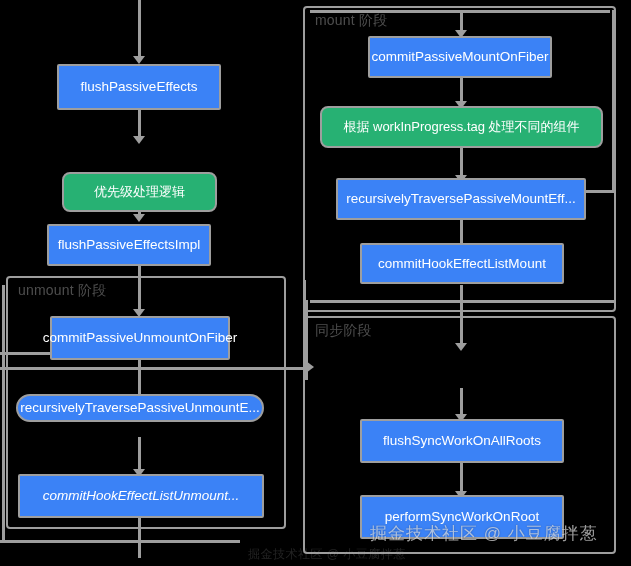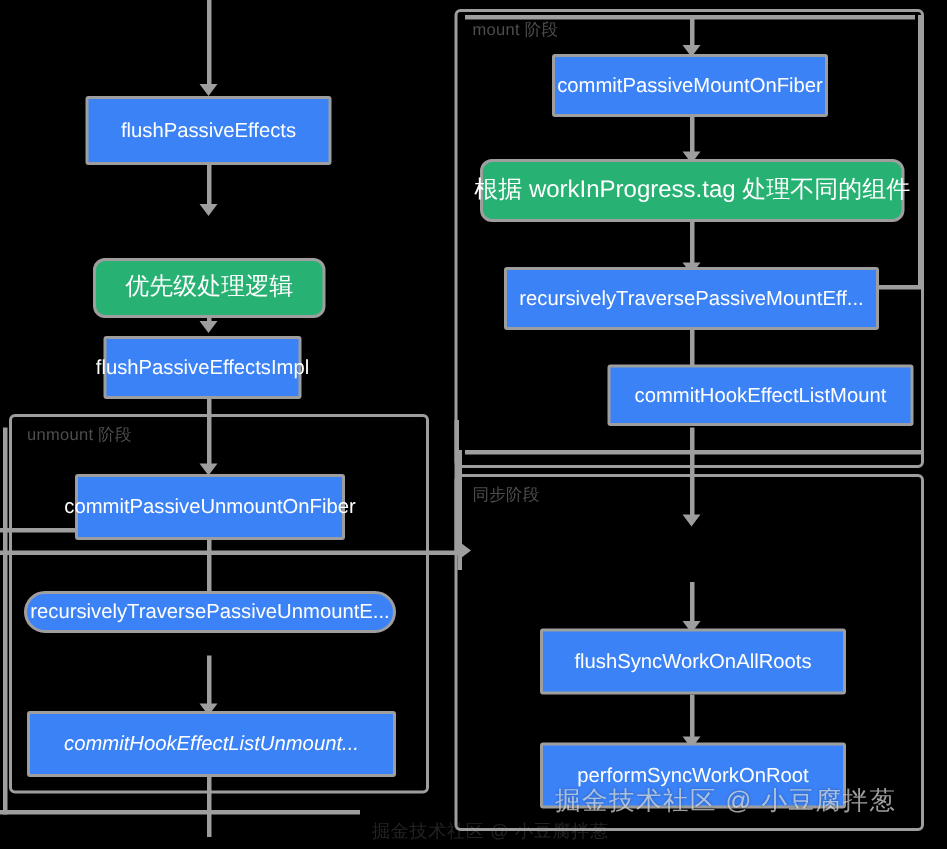--- a/index.html
+++ b/index.html
@@ -24,21 +24,21 @@
     position: absolute;
     border: 2px solid #9e9e9e;
     border-radius: 4px;
     background: transparent;
     box-sizing: border-box;
   }
   .container-label {
     position: absolute;
     top: 4px;
     left: 10px;
-    font-size: 11px;
+    font-size: 14px;
     color: #8c8c8c;
     opacity: 0.55;
     white-space: nowrap;
     letter-spacing: 0.2px;
   }
 
   
   .node {
     position: absolute;
     box-sizing: border-box;
@@ -58,21 +58,21 @@
   }
   .node.green {
     background: #27b173;
     border-radius: 8px;
   }
   .node .node-text {
     display: block;
     overflow: visible;
   }
   .node.green .node-text {
-    font-size: 16px;
+    font-size: 13px;
   }
 
   
   .edge {
     position: absolute;
     background: #9e9e9e;
   }
   .edge.v { width: 3px; }
   .edge.h { height: 3px; }
 
@@ -199,21 +199,21 @@
   <div class="edge-label" style="left:330px; top:330px;"></div>
 
   <div class="node blue" style="left:57px; top:64px; width:164px; height:46px;">
     <span class="node-text">flushPassiveEffects</span>
   </div>
 
   <div class="node green" style="left:62px; top:147px; width:155px; height:40px;margin-top:25px;">
     <span class="node-text">优先级处理逻辑</span>
   </div>
 
-  <div class="node blue" style="left:69px; top:224px; width:132px; height:42px;">
+  <div class="node blue" style="left:47px; top:224px; width:164px; height:42px;">
     <span class="node-text">flushPassiveEffectsImpl</span>
   </div>
 
   <div class="node blue" style="left:50px; top:316px; width:180px; height:44px;">
     <span class="node-text">commitPassiveUnmountOnFiber</span>
   </div>
 
   <div class="node blue" style="left:16px; top:394px; width:248px; height:28px;border-radius:20px;">
     <span class="node-text">recursivelyTraversePassiveUnmountE...</span>
   </div>
@@ -227,21 +227,21 @@
   </div>
 
   <div class="node green" style="left:320px; top:106px; width:283px; height:42px;">
     <span class="node-text">根据 workInProgress.tag 处理不同的组件</span>
   </div>
 
   <div class="node blue" style="left:336px; top:178px; width:250px; height:42px;">
     <span class="node-text">recursivelyTraversePassiveMountEff...</span>
   </div>
 
-  <div class="node blue" style="left:360px; top:243px; width:204px; height:41px;margin-left:45px;">
+  <div class="node blue" style="left:360px; top:243px; width:204px; height:41px;">
     <span class="node-text">commitHookEffectListMount</span>
   </div>
 
 
   <div class="node blue" style="left:360px; top:419px; width:204px; height:44px;">
     <span class="node-text">flushSyncWorkOnAllRoots</span>
   </div>
 
   <div class="node blue" style="left:360px; top:495px; width:204px; height:44px;">
     <span class="node-text">performSyncWorkOnRoot</span>

